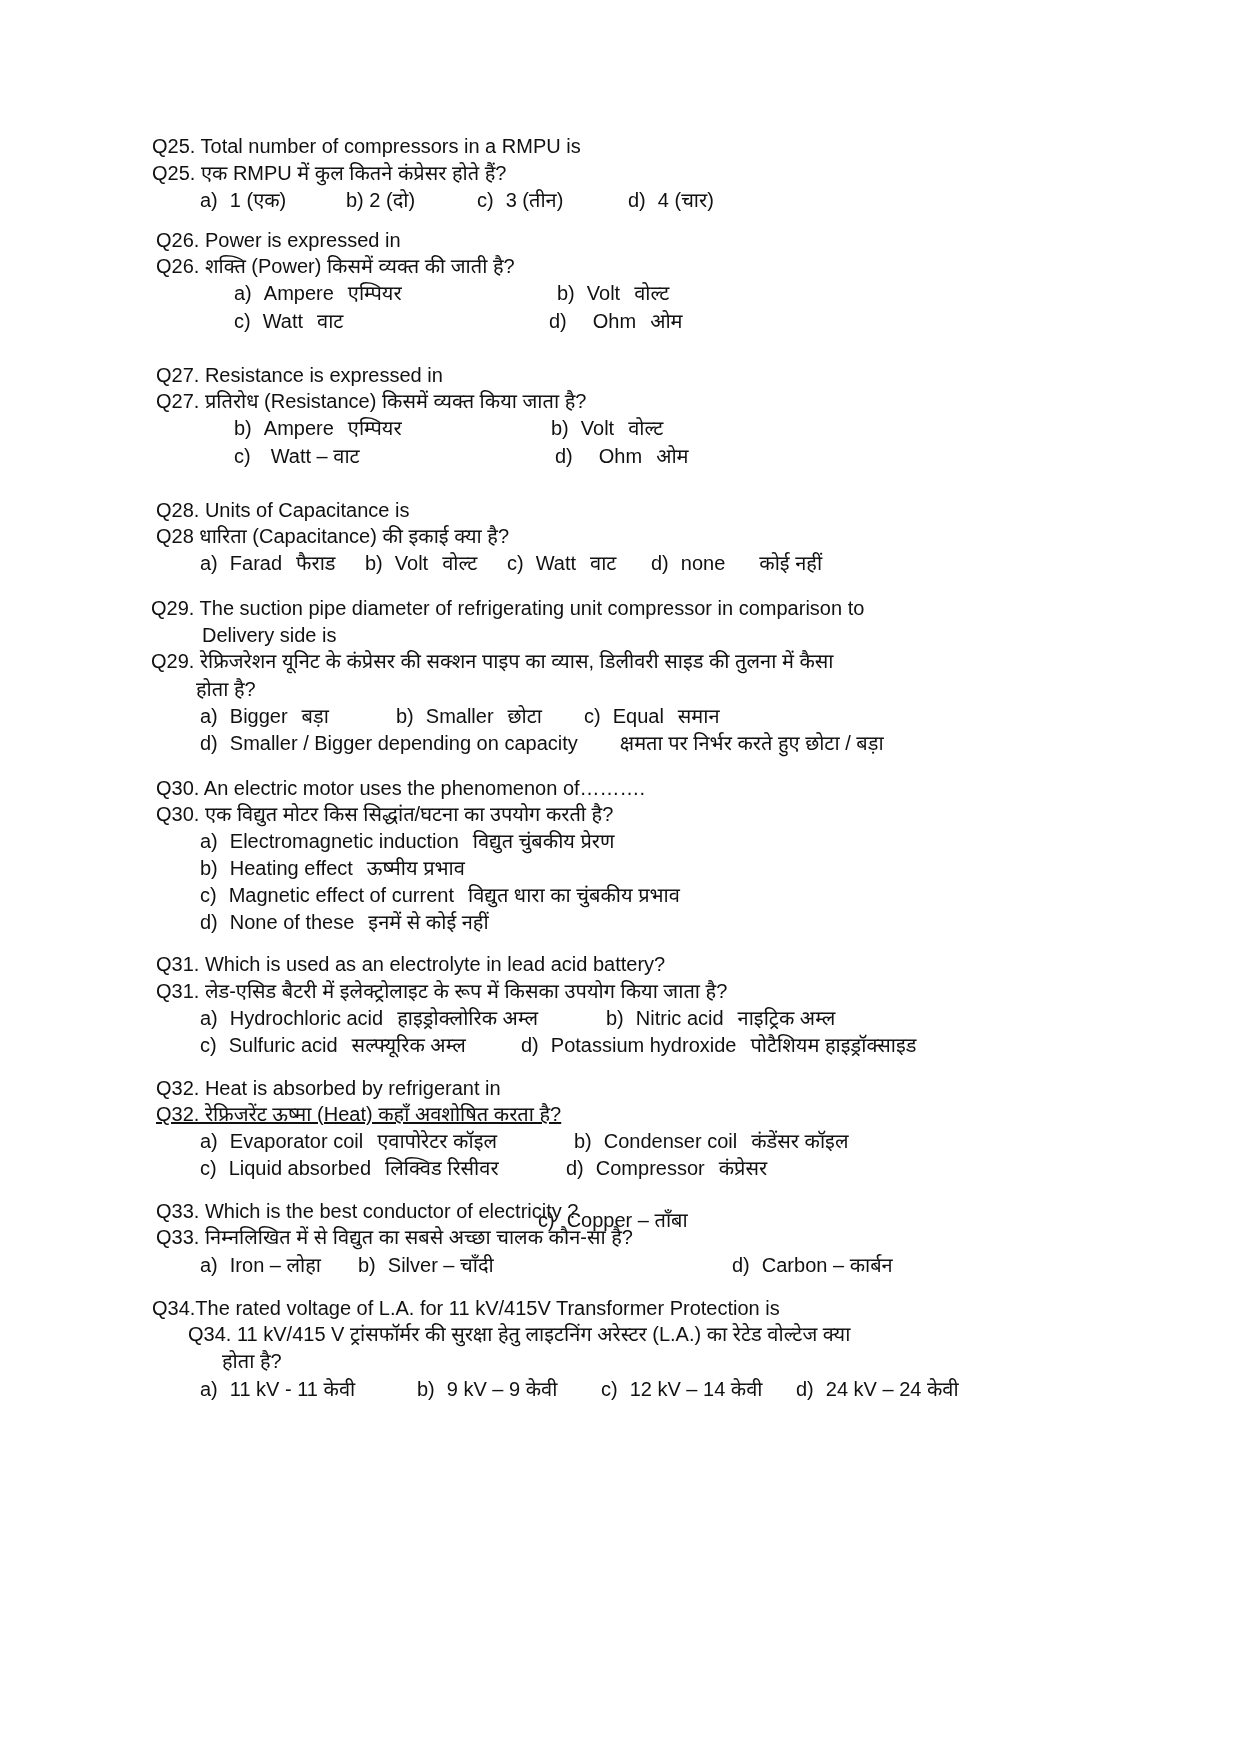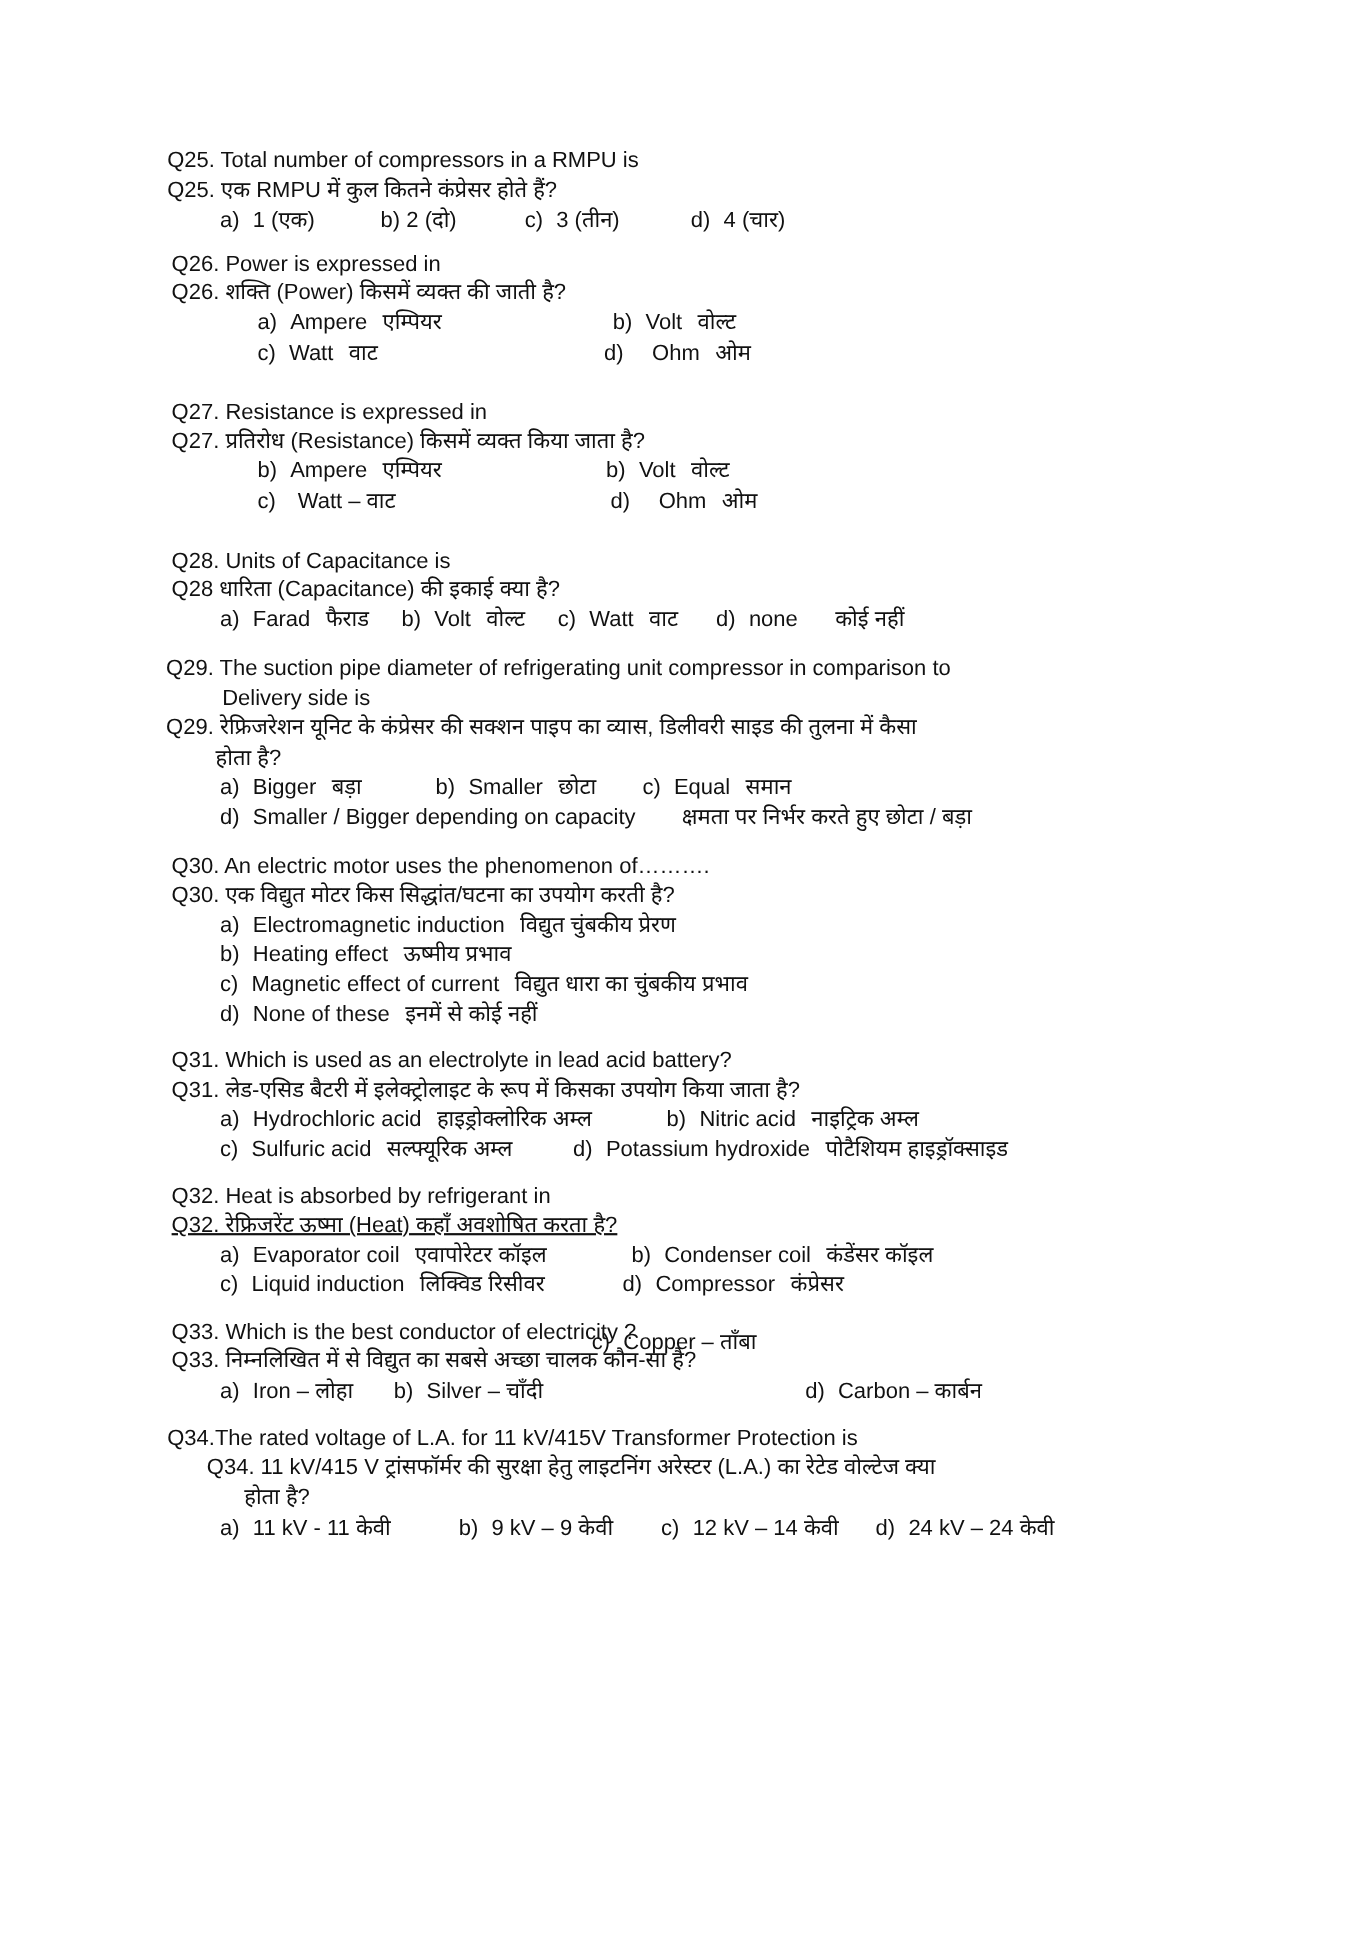--- a/index.html
+++ b/index.html
@@ -64,21 +64,21 @@
 <div class="ln" style="left:156px;top:978px;">Q31.   लेड-एसिड बैटरी में इलेक्ट्रोलाइट के रूप में किसका उपयोग किया जाता है?</div>
 <div class="opt" style="left:200px;top:1005px;"><span class="lbl">a)</span><span>Hydrochloric acid</span><span class="hi">हाइड्रोक्लोरिक अम्ल</span></div>
 <div class="opt" style="left:606px;top:1005px;"><span class="lbl">b)</span><span>Nitric acid</span><span class="hi">नाइट्रिक अम्ल</span></div>
 <div class="opt" style="left:200px;top:1032px;"><span class="lbl">c)</span><span>Sulfuric acid</span><span class="hi">सल्फ्यूरिक अम्ल</span></div>
 <div class="opt" style="left:521px;top:1032px;text-align:right;"><span class="lbl">d)</span><span>Potassium hydroxide</span><span class="hi">पोटैशियम हाइड्रॉक्साइड</span></div>
 
 <div class="ln" style="left:156px;top:1075px;">Q32.  Heat is absorbed by refrigerant in</div>
 <div class="ln" style="left:156px;top:1101px;text-decoration:underline;">Q32.  रेफ्रिजरेंट ऊष्मा (Heat) कहाँ अवशोषित करता है?</div>
 <div class="opt" style="left:200px;top:1128px;"><span class="lbl">a)</span><span>Evaporator coil</span><span class="hi">एवापोरेटर कॉइल</span></div>
 <div class="opt" style="left:574px;top:1128px;"><span class="lbl">b)</span><span>Condenser coil</span><span class="hi">कंडेंसर कॉइल</span></div>
-<div class="opt" style="left:200px;top:1155px;"><span class="lbl">c)</span><span>Liquid induction</span><span class="hi">लिक्विड रिसीवर</span></div>
+<div class="opt" style="left:200px;top:1155px;"><span class="lbl">c)</span><span>Liquid absorbed</span><span class="hi">लिक्विड रिसीवर</span></div>
 <div class="opt" style="left:566px;top:1155px;"><span class="lbl">d)</span><span>Compressor</span><span class="hi">कंप्रेसर</span></div>
 
 <div class="ln" style="left:156px;top:1198px;">Q33.  Which is the best conductor of electricity ?</div>
 <div class="ln" style="left:156px;top:1224px;">Q33. निम्नलिखित में से विद्युत का सबसे अच्छा चालक कौन-सा है?</div>
 <div class="opt" style="left:200px;top:1252px;"><span class="lbl">a)</span><span>Iron – लोहा</span></div>
 <div class="opt" style="left:358px;top:1252px;"><span class="lbl">b)</span><span>Silver – चाँदी</span></div>
 <div class="opt" style="left:538px;top:1207px;"><span class="lbl">c)</span><span>Copper – ताँबा</span></div>
 <div class="opt" style="left:732px;top:1252px;"><span class="lbl">d)</span><span>Carbon – कार्बन</span></div>
 
 <div class="ln" style="left:152px;top:1295px;">Q34.The rated voltage of L.A. for 11 kV/415V Transformer Protection is</div>

